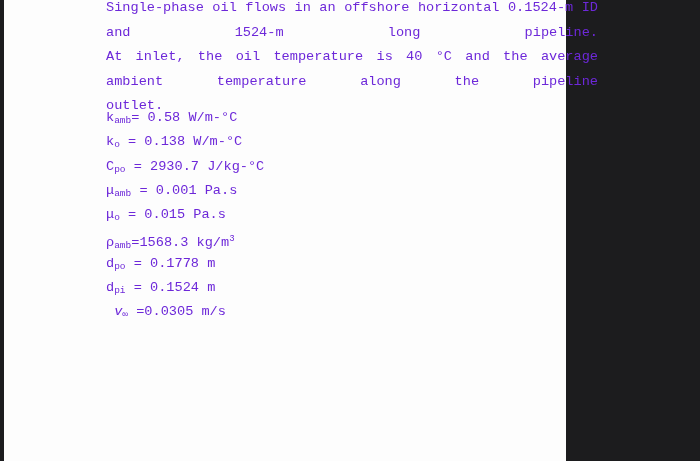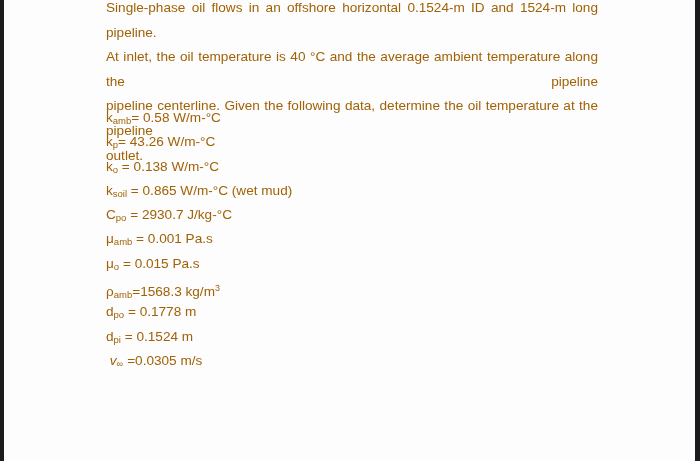--- a/index.html
+++ b/index.html
@@ -7,25 +7,25 @@
       padding: 0;
       width: 700px;
       height: 461px;
       overflow: hidden;
       background: #1c1c1e;
     }
     .page {
       position: absolute;
       left: 4px;
       top: 0;
-      width: 691px;
+      width: 562px;
       height: 461px;
       background: #fdfdfd;
-      font-family: Liberation Sans, sans-serif;
-      color: #a16207;
+      font-family: Liberation Mono, monospace;
+      color: #6d28d9;
     }
     .para {
       position: absolute;
       left: 102px;
       top: -4px;
       width: 492px;
       font-size: 13.6px;
       line-height: 24.6px;
       text-align: justify;
       text-align-last: left;
@@ -66,29 +66,26 @@
     .ital { font-style: italic; }
   </style>
 </head>
 <body>
 
 <div class="page">
 
   <div class="para">
     <span class="line j">Single-phase oil flows in an offshore horizontal 0.1524-m ID and 1524-m long pipeline.</span>
     <span class="line j">At inlet, the oil temperature is 40 °C and the average ambient temperature along the pipeline</span>
-    <span class="line j">pipeline centerline. Given the following data, determine the oil temperature at the pipeline</span>
     <span class="line">outlet.</span>
   </div>
 
   <ul class="data-list">
     <li class="data-item"><span class="sym">k</span><span class="sub">amb</span><span>= 0.58 W/m-°C</span></li>
-    <li class="data-item"><span class="sym">k</span><span class="sub">p</span><span>= 43.26 W/m-°C</span></li>
     <li class="data-item"><span class="sym">k</span><span class="sub">o</span><span> = 0.138 W/m-°C</span></li>
-    <li class="data-item"><span class="sym">k</span><span class="sub">soil</span><span> = 0.865 W/m-°C (wet mud)</span></li>
     <li class="data-item"><span class="sym">C</span><span class="sub">po</span><span> = 2930.7 J/kg-°C</span></li>
     <li class="data-item"><span class="sym">μ</span><span class="sub">amb</span><span> = 0.001 Pa.s</span></li>
     <li class="data-item"><span class="sym">μ</span><span class="sub">o</span><span> = 0.015 Pa.s</span></li>
     <li class="data-item"><span class="sym">ρ</span><span class="sub">amb</span><span>=1568.3 kg/m</span><span class="sup">3</span><span></span></li>
     <li class="data-item"><span class="sym">d</span><span class="sub">po</span><span> = 0.1778 m</span></li>
     <li class="data-item"><span class="sym">d</span><span class="sub">pi</span><span> = 0.1524 m</span></li>
     <li class="data-item">&nbsp;<span class="sym ital">v</span><span class="sub ital">∞</span><span> =0.0305 m/s</span></li>
   </ul>
 
 </div>

